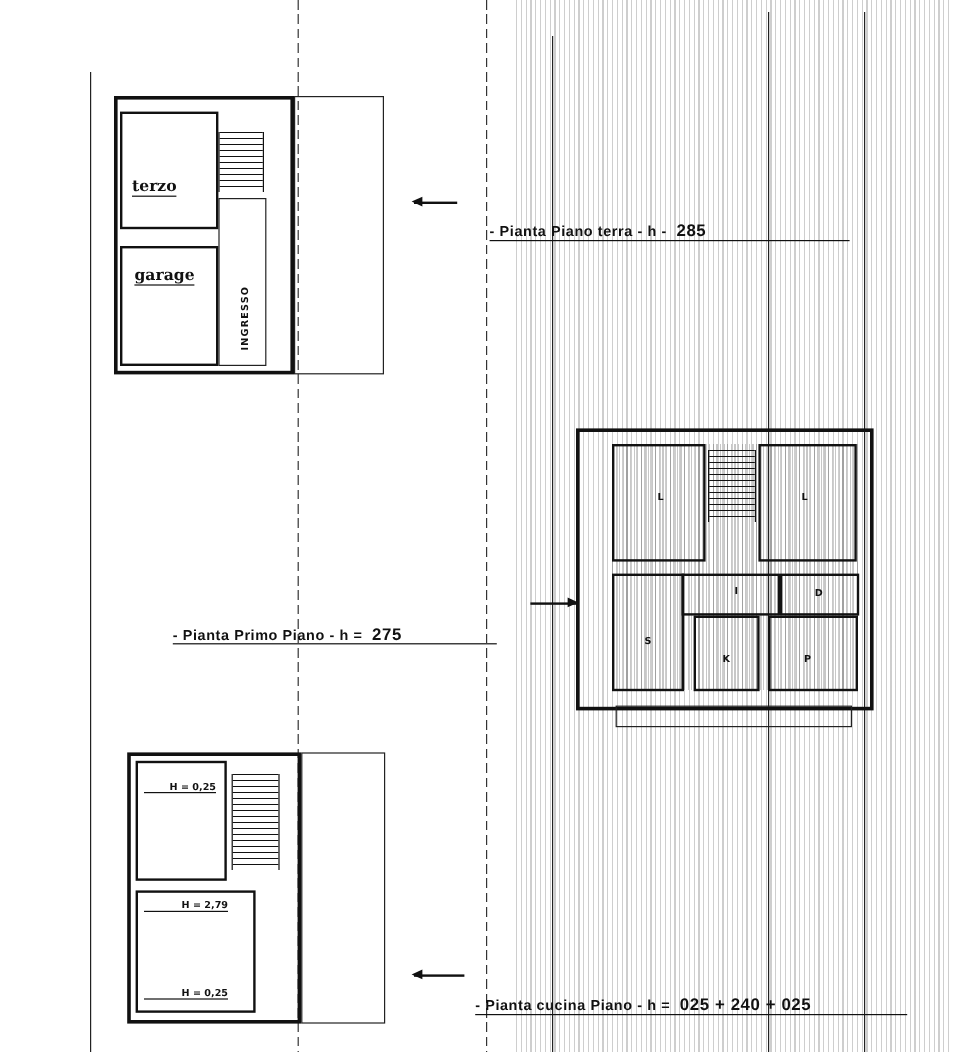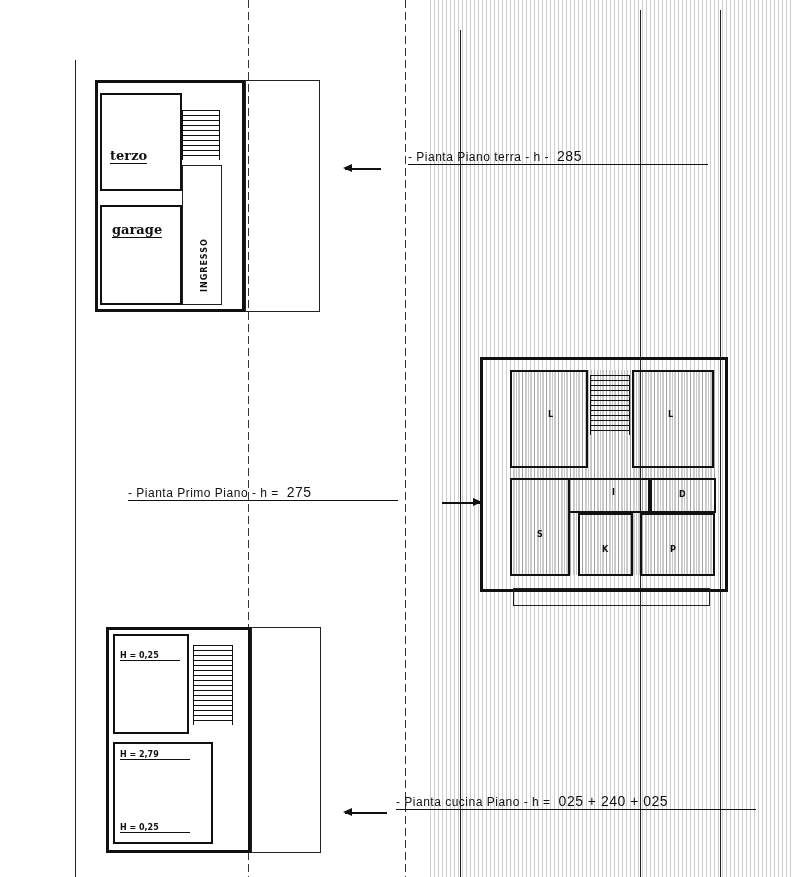--- a/index.html
+++ b/index.html
@@ -4,31 +4,31 @@
 <style>
   html,body{margin:0;padding:0;background:#fff;}
   body{width:794px;height:877px;position:relative;overflow:hidden;font-family:"DejaVu Sans",sans-serif;color:#111;}
   .texture{position:absolute;
     background-image:
       repeating-linear-gradient(90deg, rgba(0,0,0,0.35) 0 1px, transparent 1px 4px),
       repeating-linear-gradient(0deg, rgba(255,255,255,0.85) 0 1px, transparent 1px 3px);
     opacity:0.55;}
   .vline{position:absolute;width:1px;background:#222;}
   .vline.dash{background:repeating-linear-gradient(180deg,#333 0 8px,transparent 8px 12px);}
-  .title{position:absolute;font-weight:normal;font-size:12px;letter-spacing:0.5px;border-bottom:1.5px solid #111;white-space:nowrap;font-family:"Liberation Sans",sans-serif;}
+  .title{position:absolute;font-weight:bold;font-size:12px;letter-spacing:0.5px;border-bottom:1.5px solid #111;white-space:nowrap;font-family:"Liberation Sans",sans-serif;margin-top:36px;}
   .title .h{font-size:14px;margin-left:8px;}
   .arrow{position:absolute;height:1.5px;background:#111;}
   .arrow.left::before{content:"";position:absolute;left:-2px;top:-4px;border-right:9px solid #111;border-top:4.5px solid transparent;border-bottom:4.5px solid transparent;}
   .arrow.right::after{content:"";position:absolute;right:-2px;top:-4px;border-left:9px solid #111;border-top:4.5px solid transparent;border-bottom:4.5px solid transparent;}
   .wall{position:absolute;border:3px solid #111;box-sizing:border-box;}
   .thin{position:absolute;border:1.5px solid #222;box-sizing:border-box;}
   .room-label{position:absolute;font-family:"DejaVu Serif",serif;font-size:13px;font-weight:bold;border-bottom:1px solid #111;}
   .vlabel{position:absolute;font-size:8px;font-weight:bold;transform:rotate(-90deg);transform-origin:left top;letter-spacing:1px;}
   .letter{position:absolute;font-size:8px;font-weight:bold;}
-  .hlabel{position:absolute;font-size:8px;font-weight:bold;border-bottom:1px solid #111;white-space:nowrap;}
+  .hlabel{position:absolute;font-size:8px;font-weight:bold;border-bottom:1px solid #111;white-space:nowrap;text-align:right;}
   .stairs{position:absolute;background:repeating-linear-gradient(180deg,#111 0 1px,transparent 1px 5px);border-left:1.5px solid #111;border-right:1.5px solid #111;}
   .hatch{position:absolute;background-image:repeating-linear-gradient(90deg,rgba(0,0,0,0.22) 0 1px,transparent 1px 3px);}
 </style>
 </head>
 <body>
 
 <div class="texture" style="left:430px;top:0;width:364px;height:877px;"></div>
 <div class="vline" style="left:75px;top:60px;height:817px;"></div>
 <div class="vline dash" style="left:248px;top:0;height:877px;"></div>
 <div class="vline dash" style="left:405px;top:0;height:877px;"></div>
@@ -64,21 +64,21 @@
   <div class="wall" style="left:510px;top:478px;width:60px;height:98px;border-width:2px;"></div>
   <div class="wall" style="left:578px;top:513px;width:55px;height:63px;border-width:2px;"></div>
   <div class="wall" style="left:640px;top:513px;width:75px;height:63px;border-width:2px;"></div>
   <span class="letter" style="left:548px;top:410px;">L</span>
   <span class="letter" style="left:668px;top:410px;">L</span>
   <span class="letter" style="left:612px;top:488px;">I</span>
   <span class="letter" style="left:679px;top:490px;">D</span>
   <span class="letter" style="left:537px;top:530px;">S</span>
   <span class="letter" style="left:602px;top:545px;">K</span>
   <span class="letter" style="left:670px;top:545px;">P</span>
-  <div class="title" style="left:128px;top:484px;width:270px;">
+  <div class="title" style="left:144px;top:484px;width:270px;">
     <span>- Pianta Primo Piano - h =</span><span class="h">275</span>
   </div>
   <div class="arrow right" style="left:442px;top:502px;width:38px;"></div>
 </div>
 
 <div>
   <div class="wall" style="left:106px;top:627px;width:145px;height:226px;"></div>
   <div class="thin" style="left:251px;top:627px;width:70px;height:226px;"></div>
   <div class="wall" style="left:113px;top:634px;width:76px;height:100px;border-width:2px;"></div>
   <div class="stairs" style="left:193px;top:645px;width:38px;height:80px;"></div>

